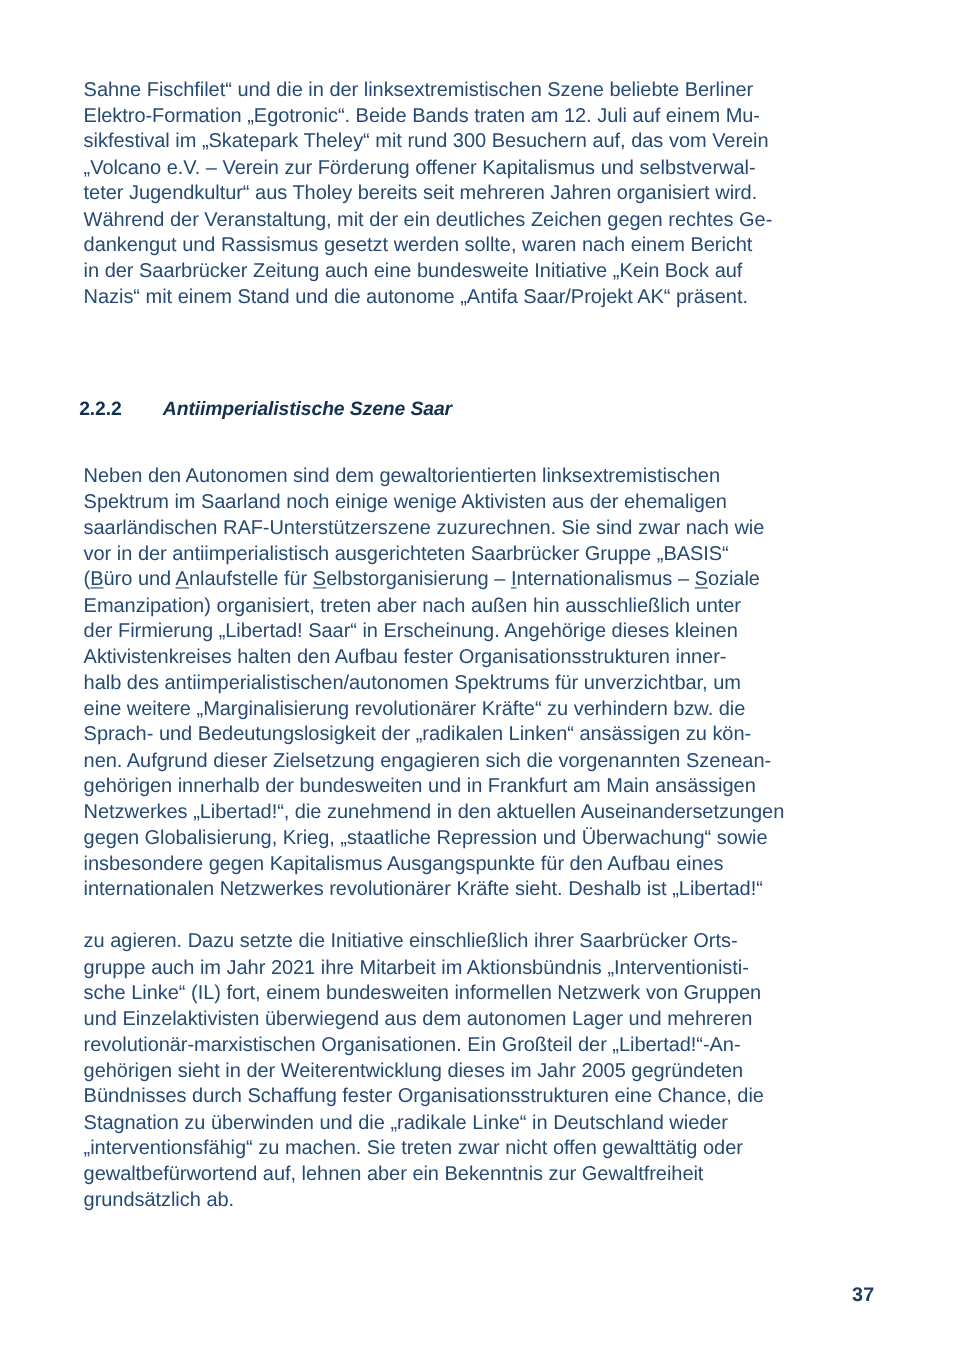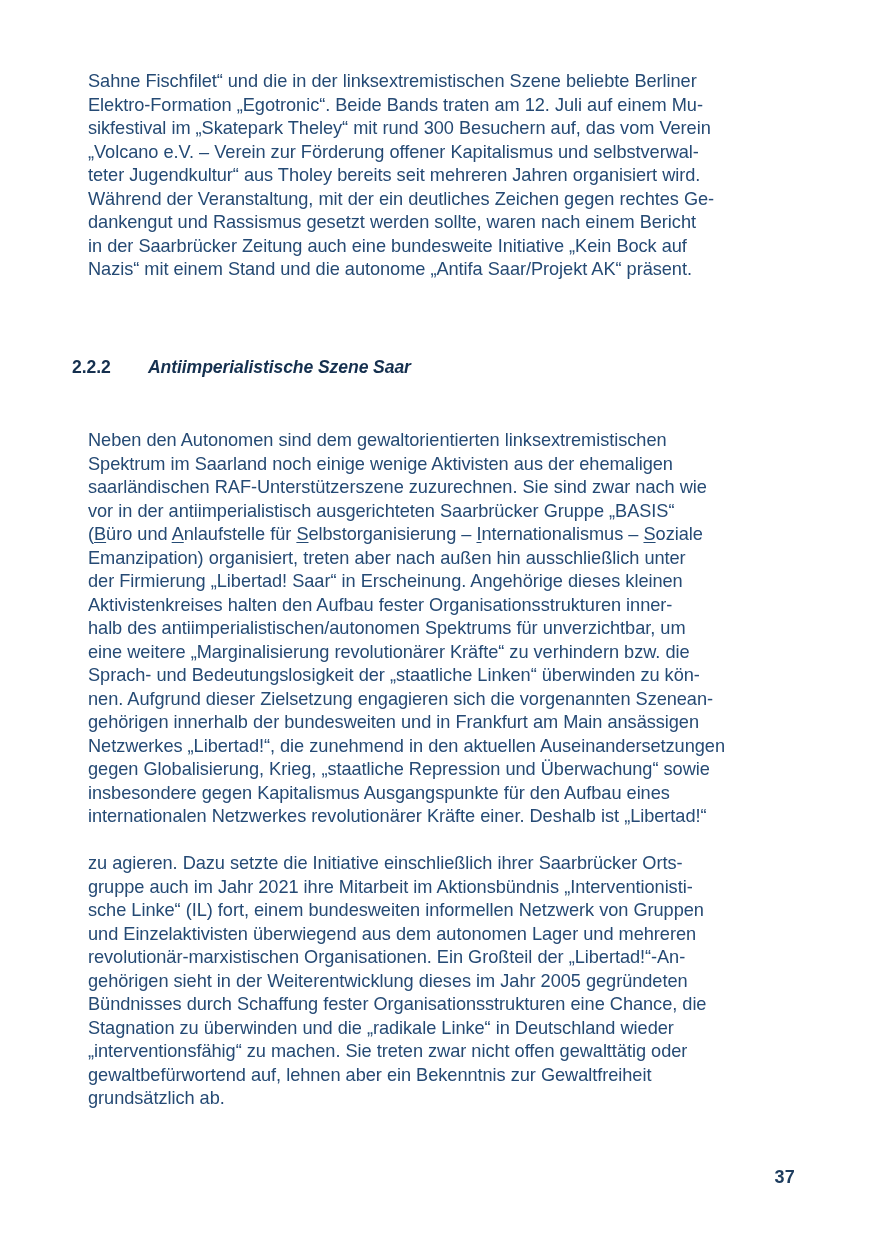--- a/index.html
+++ b/index.html
@@ -25,21 +25,21 @@
     top: 70px;
     width: 726px;
   }
 
   .para {
     color: #254a74;
     font-size: 18.2px;
     line-height: 23.5px;
     letter-spacing: -0.05px;
     text-align: left;
-    margin: 16px;
+    margin: 4px;
     word-spacing: 0.1px;
     font-weight: 400;
   }
 
   .para-gap-1 {
     margin-top: 0;
   }
 
   
   .heading {
@@ -54,20 +54,21 @@
   }
 
   .heading-gap {
     height: 58px;
   }
 
   .heading-num {
     width: 76px;
     flex: 0 0 76px;
     letter-spacing: -0.1px;
+    margin-top: 16px;
   }
 
   .heading-title {
     letter-spacing: -0.1px;
     font-style: italic;
   }
 
   .after-heading-gap {
     height: 34px;
   }
@@ -122,27 +123,27 @@
     <p class="para">
       <span>Neben den Autonomen sind dem gewaltorientierten linksextremistischen</span><br>
       <span>Spektrum im Saarland noch einige wenige Aktivisten aus der ehemaligen</span><br>
       <span>saarländischen RAF-Unterstützerszene zuzurechnen. Sie sind zwar nach wie</span><br>
       <span>vor in der antiimperialistisch ausgerichteten Saarbrücker Gruppe „BASIS“</span><br><span><span>(</span><span class="underlined">B</span><span>üro und </span><span class="underlined">A</span><span>nlaufstelle für </span><span class="underlined">S</span><span>elbstorganisierung – </span><span class="underlined">I</span><span>nternationalismus – </span><span class="underlined">S</span><span>oziale</span></span><br>
       <span>Emanzipation) organisiert, treten aber nach außen hin ausschließlich unter</span><br>
       <span>der Firmierung „Libertad! Saar“ in Erscheinung. Angehörige dieses kleinen</span><br>
       <span>Aktivistenkreises halten den Aufbau fester Organisationsstrukturen inner-</span><br>
       <span>halb des antiimperialistischen/autonomen Spektrums für unverzichtbar, um</span><br>
       <span>eine weitere „Marginalisierung revolutionärer Kräfte“ zu verhindern bzw. die</span><br>
-      <span>Sprach- und Bedeutungslosigkeit der „staatliche Linken“ überwinden zu kön-</span><br>
+      <span>Sprach- und Bedeutungslosigkeit der „radikalen Linken“ ansässigen zu kön-</span><br>
       <span>nen. Aufgrund dieser Zielsetzung engagieren sich die vorgenannten Szenean-</span><br>
       <span>gehörigen innerhalb der bundesweiten und in Frankfurt am Main ansässigen</span><br>
       <span>Netzwerkes „Libertad!“, die zunehmend in den aktuellen Auseinandersetzungen</span><br>
       <span>gegen Globalisierung, Krieg, „staatliche Repression und Überwachung“ sowie</span><br>
       <span>insbesondere gegen Kapitalismus Ausgangspunkte für den Aufbau eines</span><br>
-      <span>internationalen Netzwerkes revolutionärer Kräfte einer. Deshalb ist „Libertad!“</span><br>
+      <span>internationalen Netzwerkes revolutionärer Kräfte sieht. Deshalb ist „Libertad!“</span><br>
       <br>
       <span>zu agieren. Dazu setzte die Initiative einschließlich ihrer Saarbrücker Orts-</span><br>
       <span>gruppe auch im Jahr 2021 ihre Mitarbeit im Aktionsbündnis „Interventionisti-</span><br>
       <span>sche Linke“ (IL) fort, einem bundesweiten informellen Netzwerk von Gruppen</span><br>
       <span>und Einzelaktivisten überwiegend aus dem autonomen Lager und mehreren</span><br>
       <span>revolutionär-marxistischen Organisationen. Ein Großteil der „Libertad!“-An-</span><br>
       <span>gehörigen sieht in der Weiterentwicklung dieses im Jahr 2005 gegründeten</span><br>
       <span>Bündnisses durch Schaffung fester Organisationsstrukturen eine Chance, die</span><br>
       <span>Stagnation zu überwinden und die „radikale Linke“ in Deutschland wieder</span><br>
       <span>„interventionsfähig“ zu machen. Sie treten zwar nicht offen gewalttätig oder</span><br>

